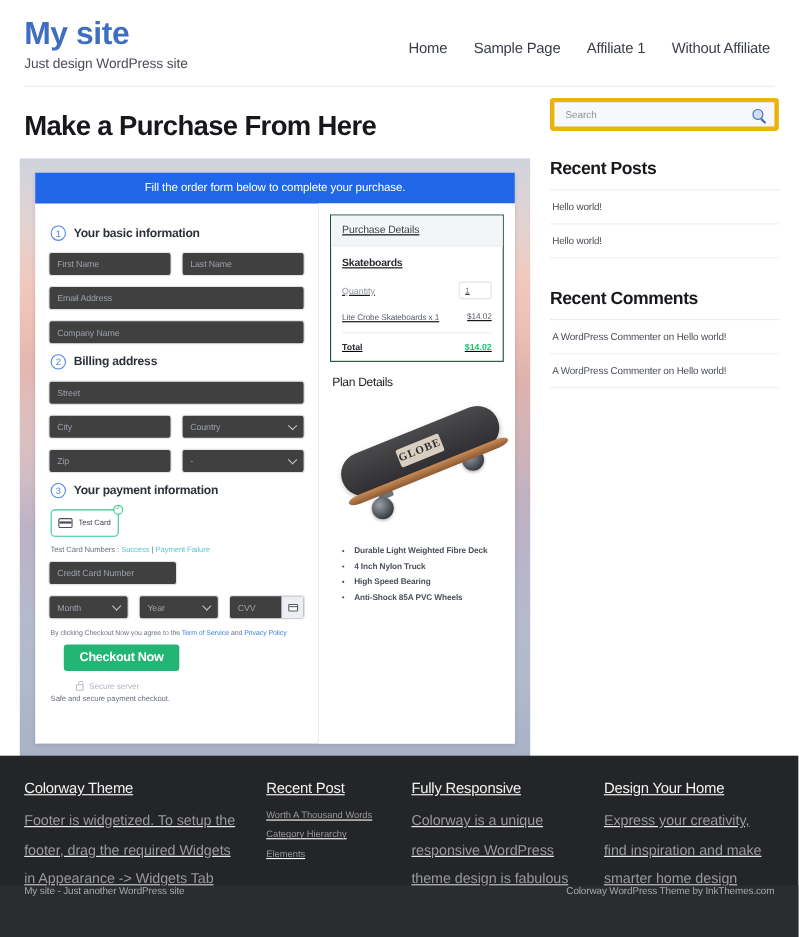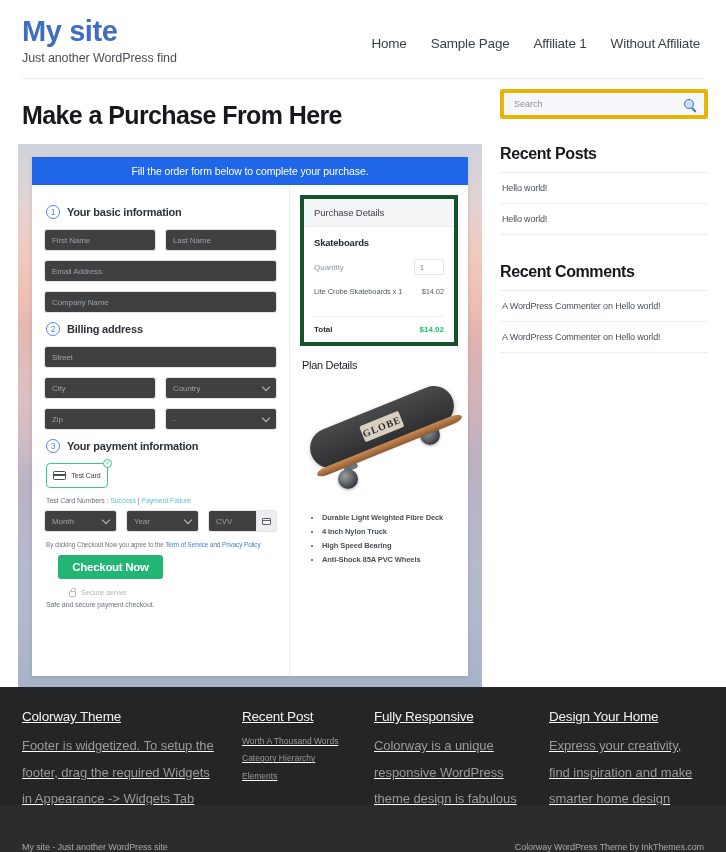--- a/index.html
+++ b/index.html
@@ -280,21 +280,21 @@
     left: 1.3px; top: -3.4px;
     width: 3.2px; height: 3.2px;
     border: 1px solid #b9bec8;
     border-bottom: none;
     border-radius: 2px 2px 0 0;
   }
   .secure-txt { font-size: 7.5px; color: #b1b6c0; letter-spacing: -0.1px; }
   .safe-txt { font-size: 7px; color: #6b7280; margin-left: 2px; letter-spacing: -0.1px; }
 
   
-  .summary-box { border: 4px solid #14532d; background: #fff; }
+  .summary-box { border: 1px solid #14532d; background: #fff; text-decoration: underline; }
   .summary-head {
     background: #f4f5f7;
     padding: 8px 10px;
     font-size: 9.5px;
     color: #3d424a;
     border-bottom: 1px solid #eceef1;
     letter-spacing: -0.1px;
   }
   .summary-inner { padding: 10px 10px 8px 10px; }
   .prod-name {
@@ -320,24 +320,23 @@
     display: flex;
     align-items: center;
     padding-left: 5px;
   }
   .line-item {
     display: flex;
     justify-content: space-between;
     gap: 4px;
     font-size: 7.5px;
     color: #5a6069;
-    padding-bottom: 19px;
+    padding-bottom: 8px;
     border-bottom: 1px solid #eceef1;
     letter-spacing: -0.1px;
-    align-items: center;
   }
   .line-item .li-name { max-width: 100px; line-height: 1.5; }
   .total-row {
     display: flex;
     justify-content: space-between;
     padding-top: 8px;
     font-size: 8px;
     font-weight: bold;
   }
   .total-row .t-label { color: #24282e; }
@@ -499,33 +498,33 @@
     color: #9a9a9c;
     line-height: 2.05;
     cursor: pointer;
   }
   .footer-bottom {
     position: absolute;
     left: 0; right: 0; bottom: 0;
     height: 47px;
     background: #2b2c2e;
     display: flex;
-    align-items: flex-end;
+    align-items: flex-start;
     justify-content: space-between;
     padding: 0 22px;
   }
   .fb-text { font-size: 9px; color: #a7a8aa; letter-spacing: -0.1px; }
 </style>
 </head>
 <body>
 
 <header class="site-header">
   <div class="brand">
     <div class="site-title">My site</div>
-    <div class="site-tagline">Just another WordPress find</div>
+    <div class="site-tagline">Just design WordPress site</div>
   </div>
   <nav class="main-nav">
     <a class="nav-link">Home</a>
     <a class="nav-link">Sample Page</a>
     <a class="nav-link">Affiliate 1</a>
     <a class="nav-link">Without Affiliate</a>
   </nav>
 </header>
 <div class="header-rule"></div>
 
@@ -590,20 +589,23 @@
             <div class="card-choice">
               <span class="cc-glyph"></span>
               <span class="cc-label">Test  Card</span>
               <span class="check-badge">✓</span>
             </div>
 
             <div class="testcard-line">
               <span>Test Card Numbers : </span><a>Success</a><span> | </span><a>Payment Failure</a>
             </div>
 
+            <div class="field-row">
+              <div class="inp half">Credit Card Number</div>
+            </div>
 
             <div class="field-row">
               <div class="inp sel" style="width:74px">
                 <span>Month</span>
                 <span class="caret"></span>
               </div>
               <div class="inp sel" style="width:74px">
                 <span>Year</span>
                 <span class="caret"></span>
               </div>

